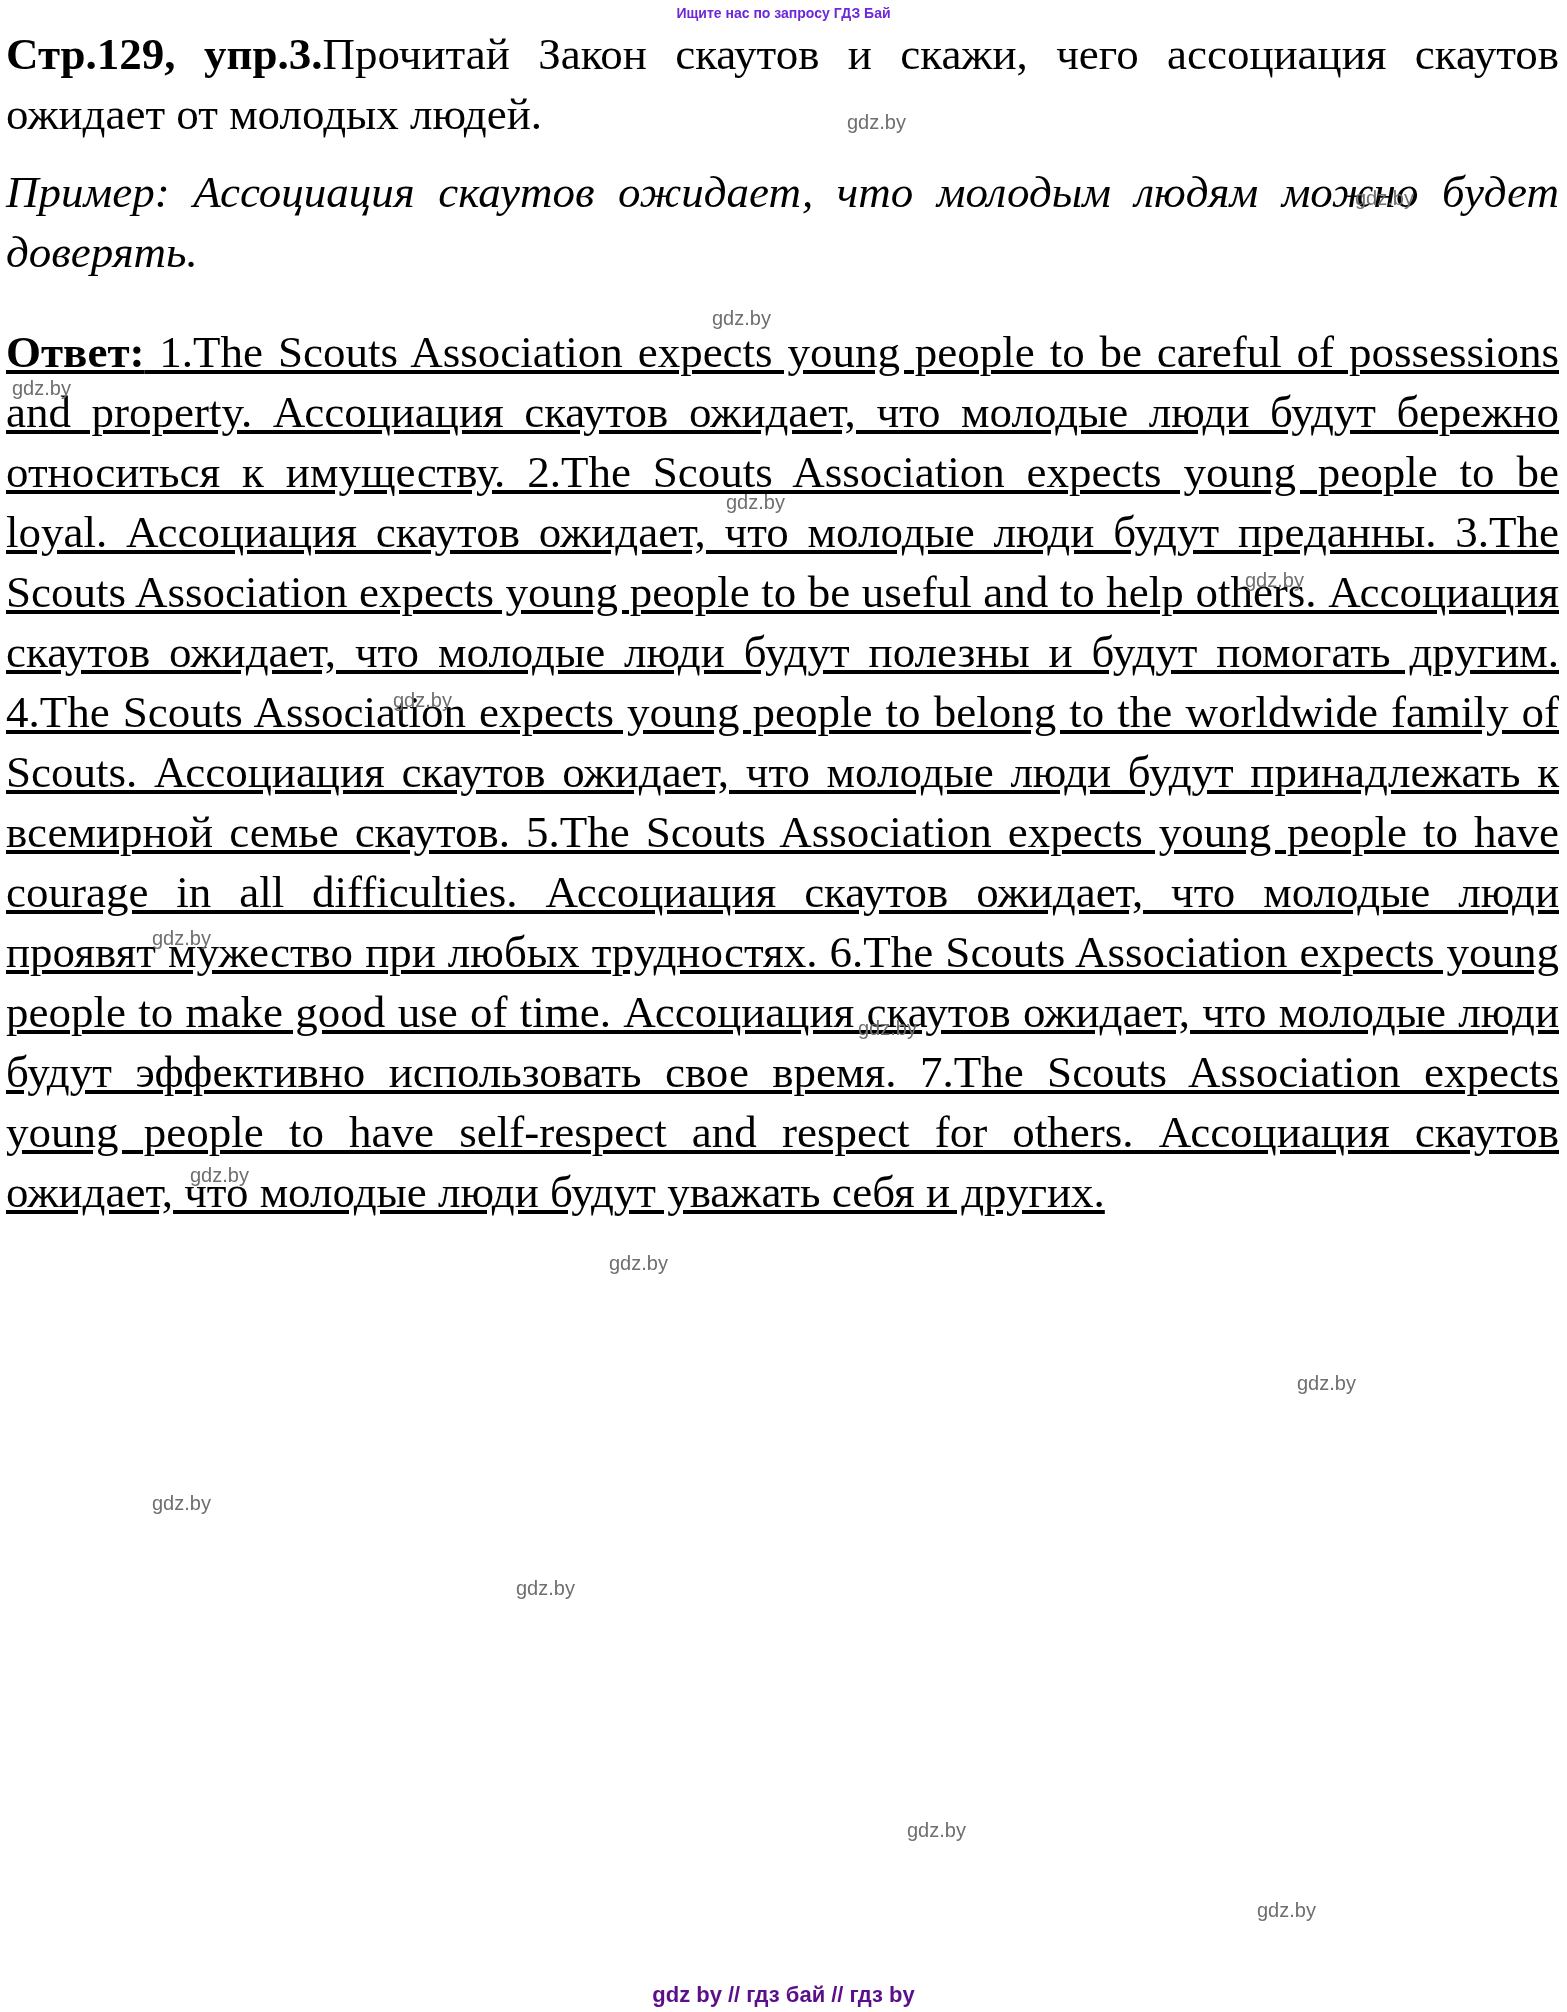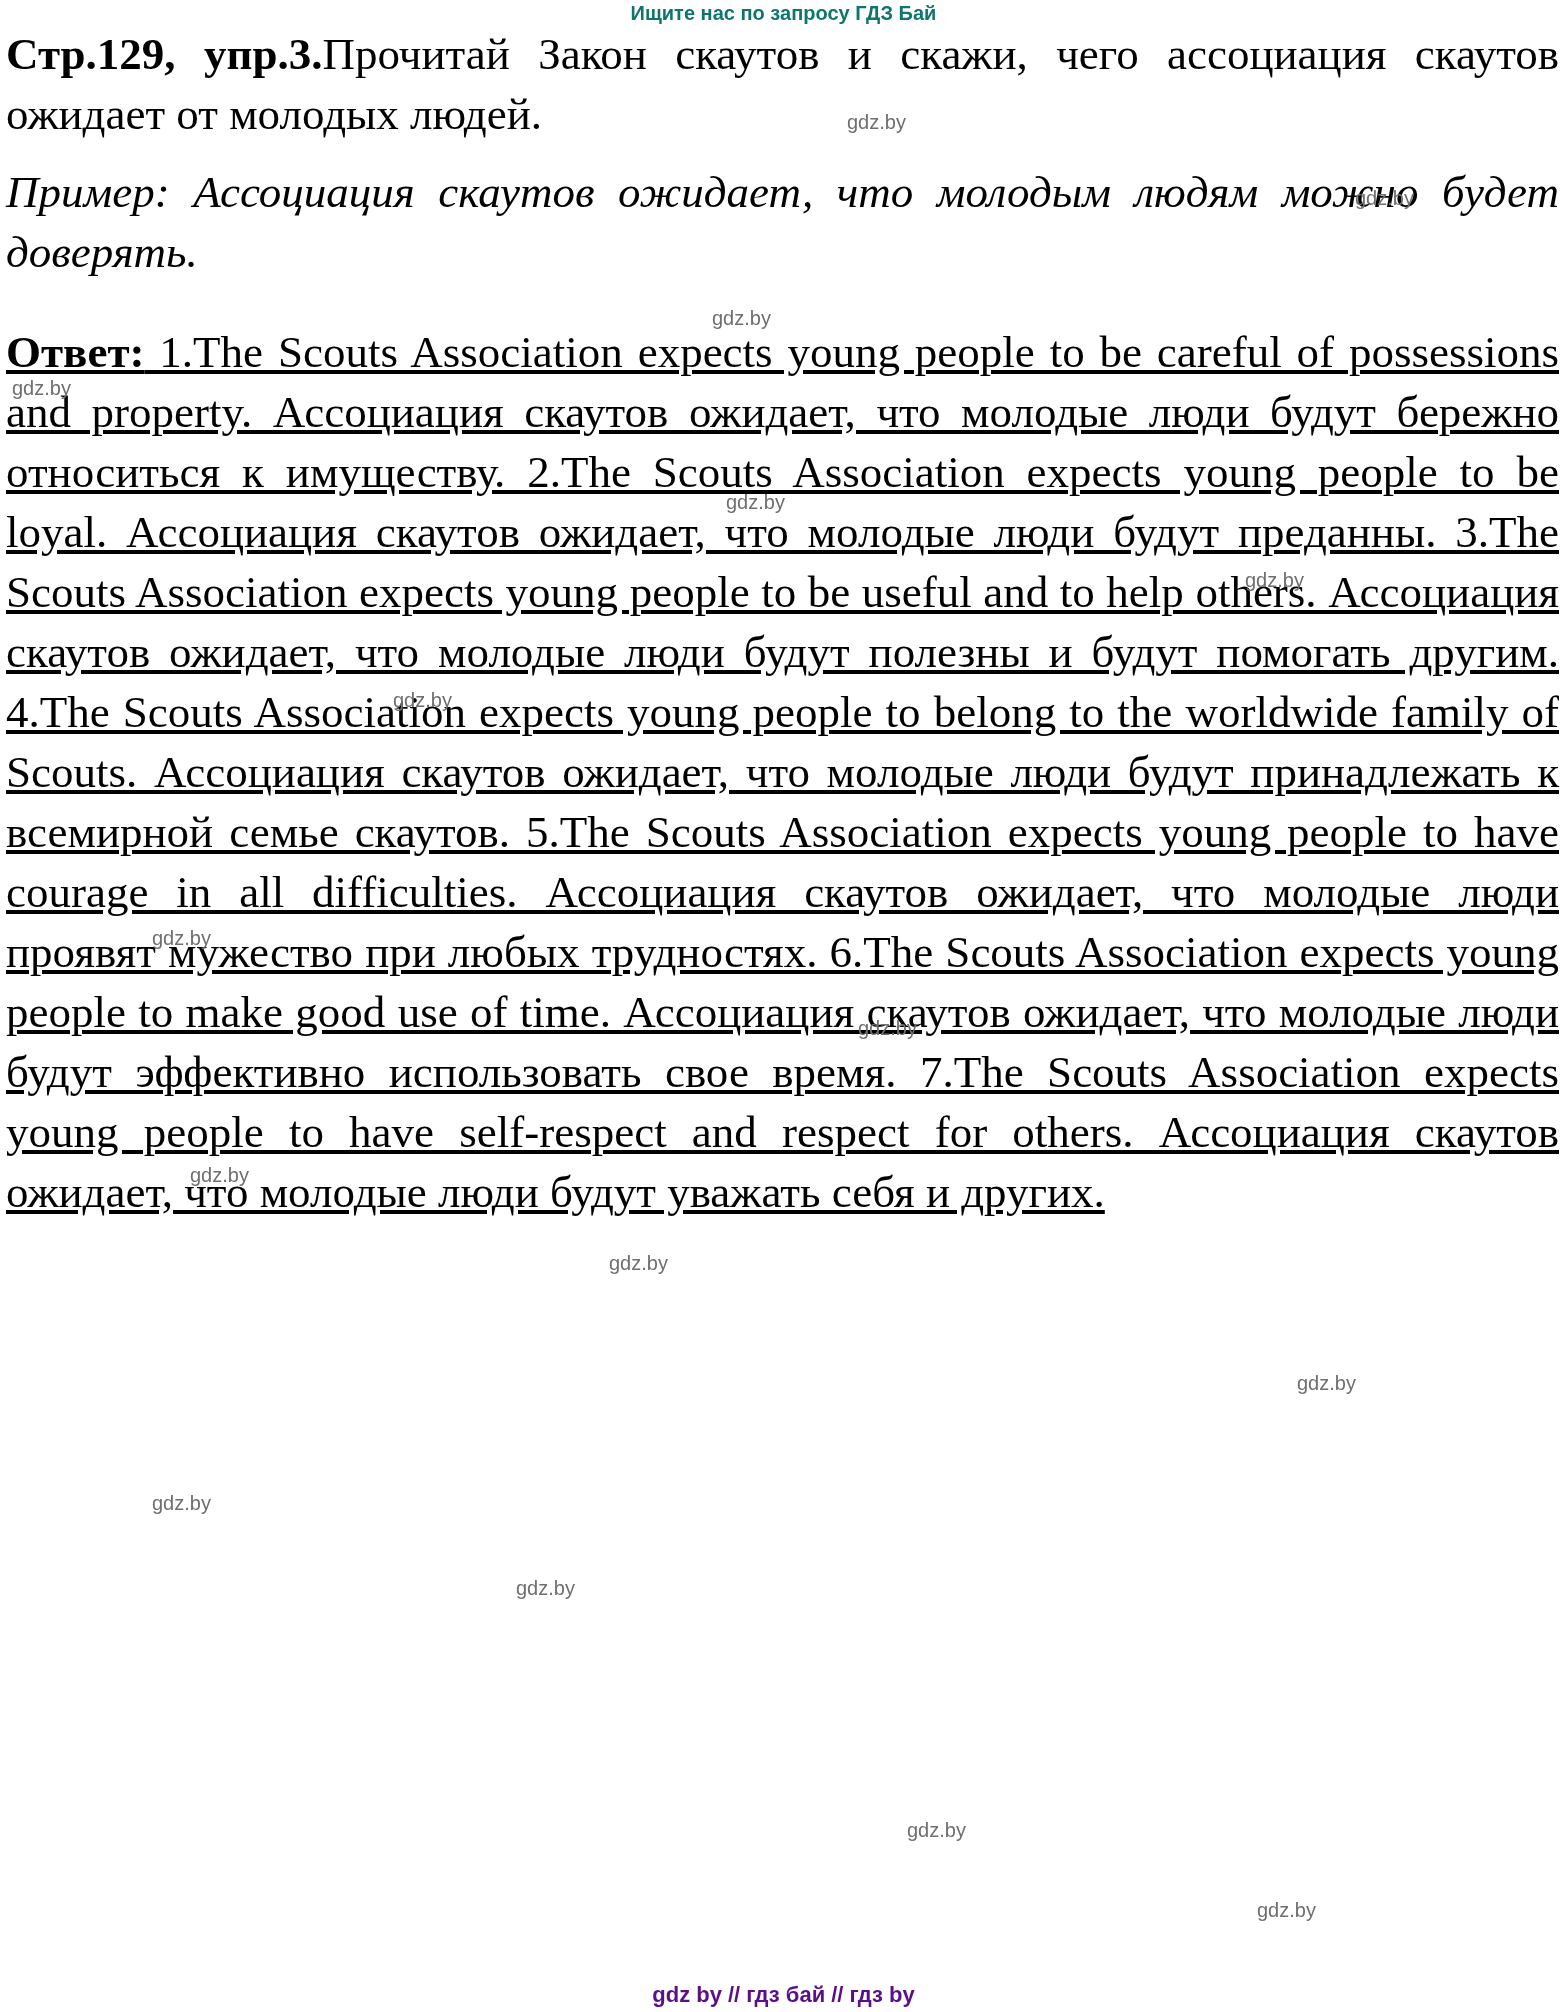--- a/index.html
+++ b/index.html
@@ -18,23 +18,23 @@
 
   
   .site-header {
     position: absolute;
     top: 0px;
     left: 0;
     width: 100%;
     text-align: center;
     font-family: "Liberation Sans", "DejaVu Sans", sans-serif;
     font-weight: bold;
-    font-size: 20px;
+    font-size: 14px;
     line-height: 26px;
-    color: #0f766e;
+    color: #6d28d9;
     letter-spacing: 0px;
     z-index: 5;
   }
 
   
   .page {
     position: absolute;
     top: 24px;
     left: 0px;
     width: 1567px;

